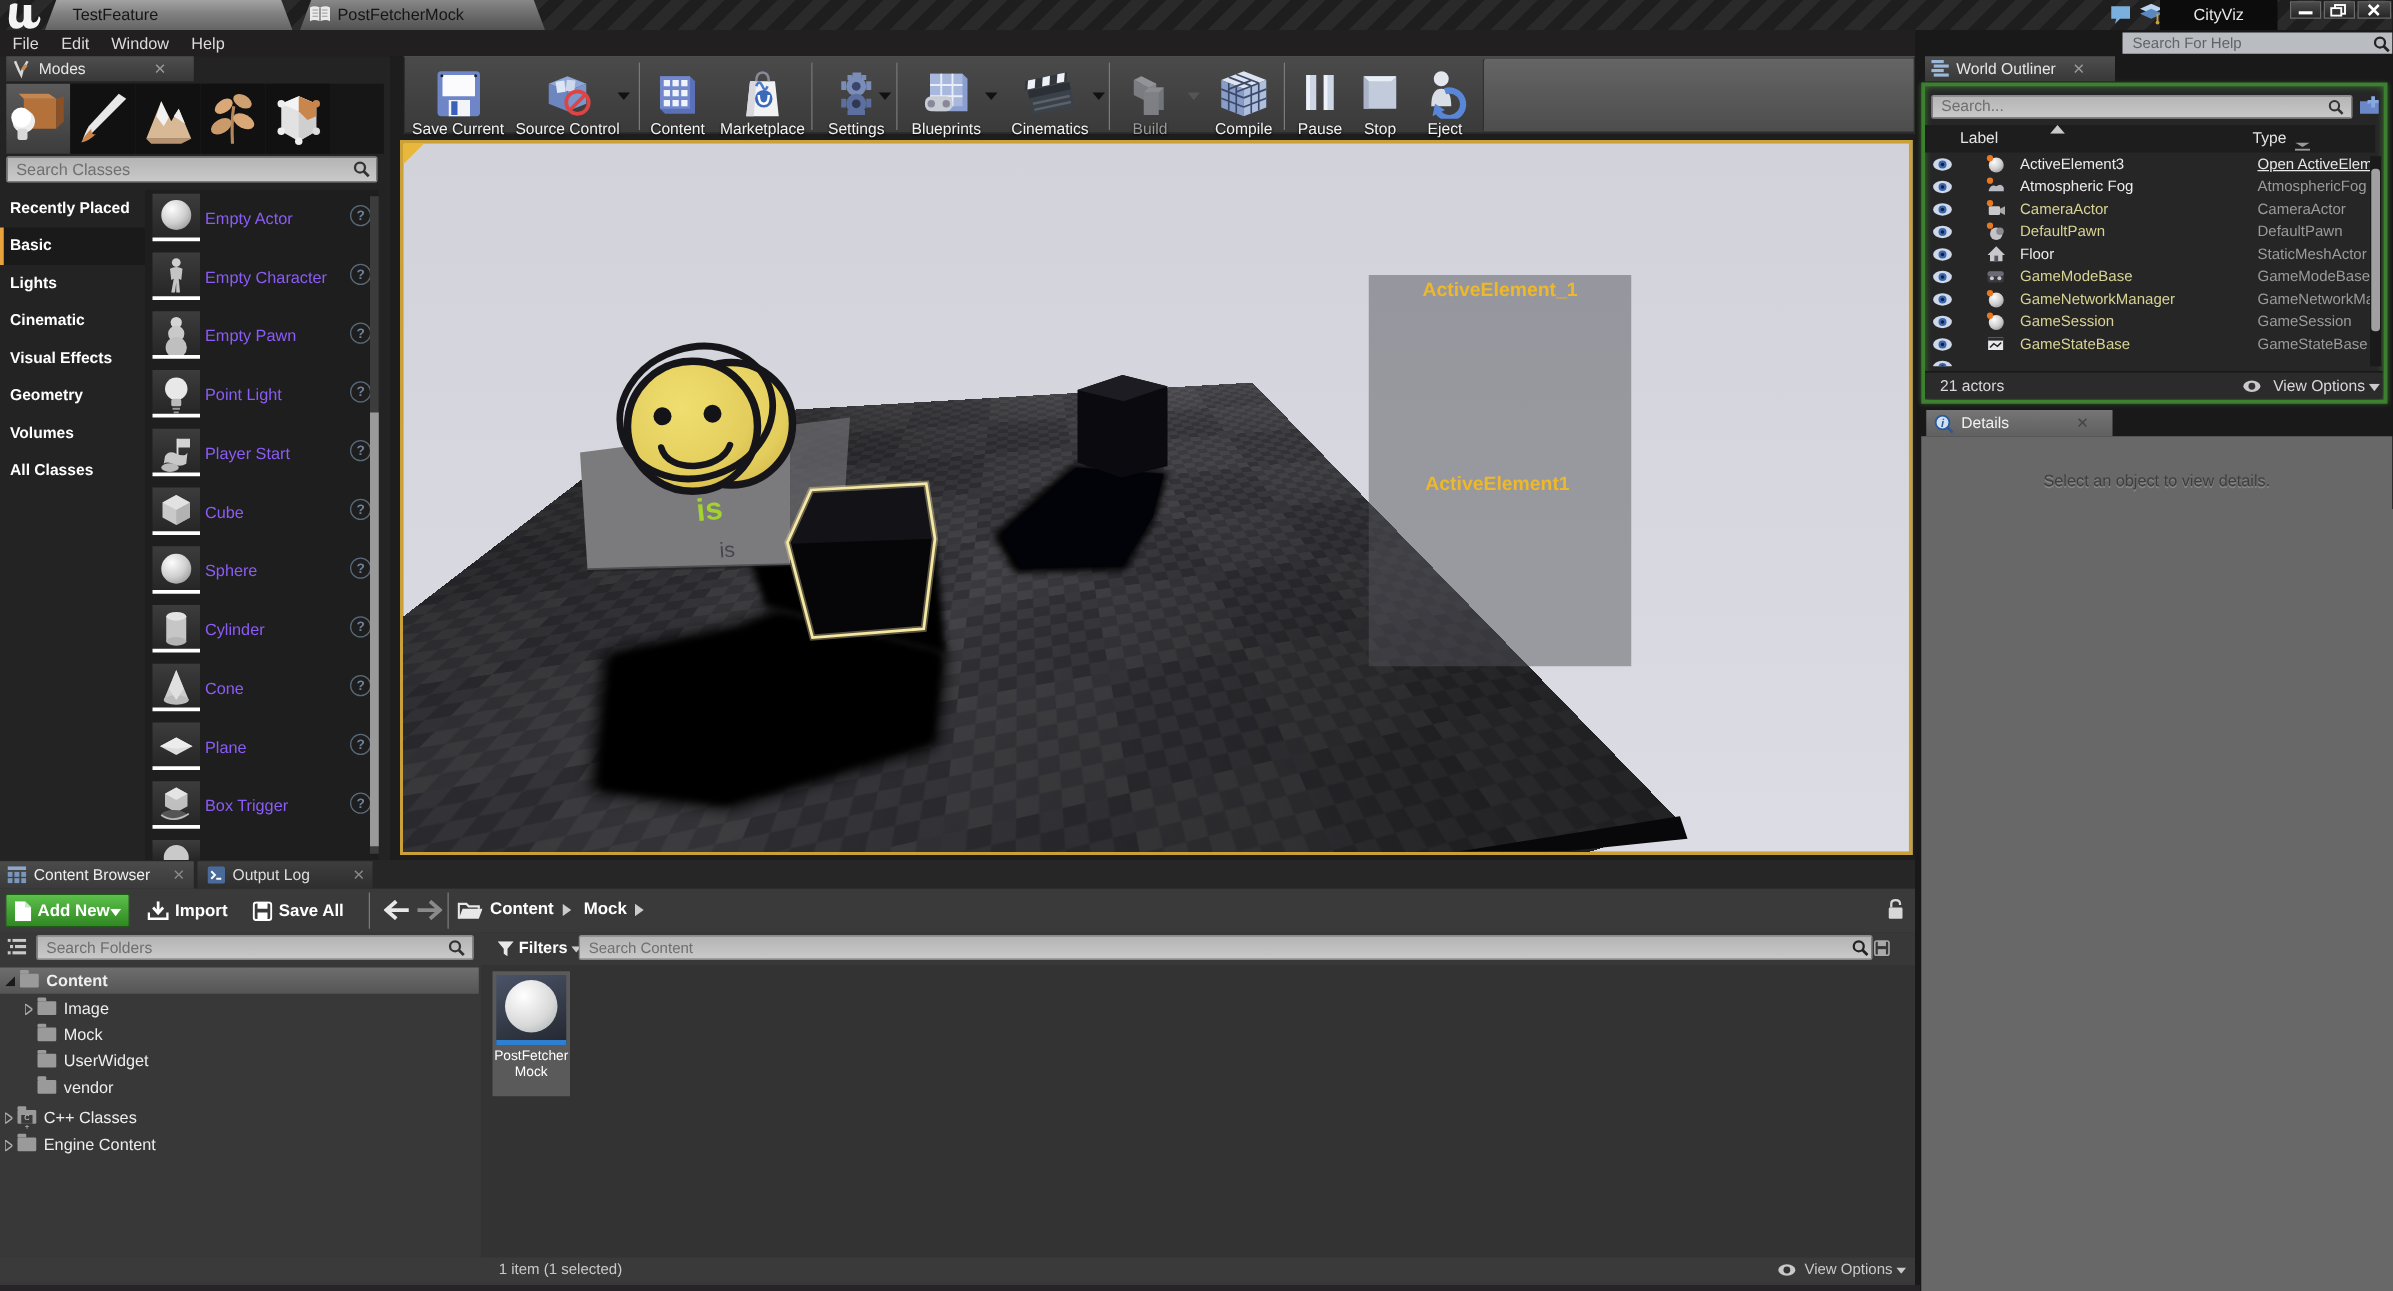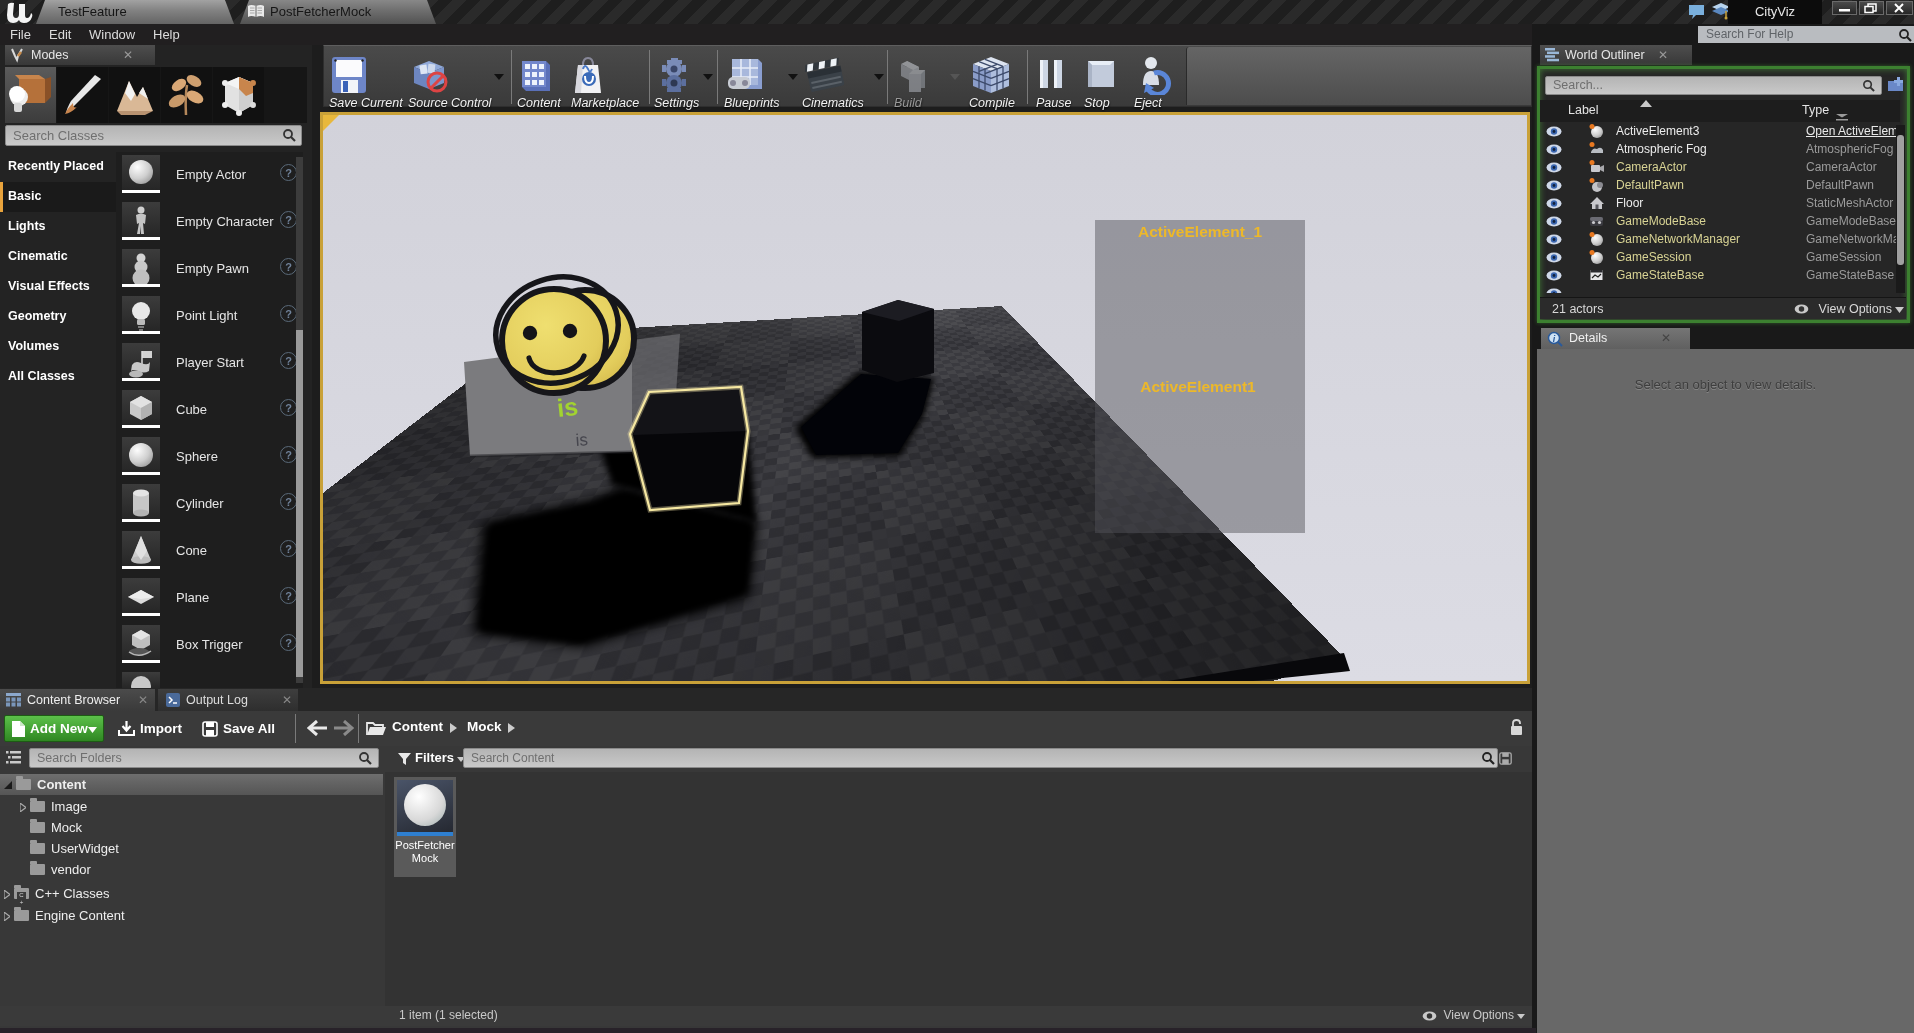--- a/index.html
+++ b/index.html
@@ -29,27 +29,27 @@
 #modebtns{left:5px;top:22px;width:302px;height:56px;background:#161616;}
 .modebtn{top:0;width:51px;height:56px;background:#111;}
 #modebtn0{background:linear-gradient(#5b5b5b,#3c3c3c);}
 #modesearch{left:5px;top:80px;width:297px;height:21px;font-size:13px;line-height:19px;padding-left:7px;}
 #cats{left:0;top:107px;width:116px;height:536px;background:#232323;color:#fff;font-size:12.5px;font-weight:bold;}
 .cat{left:8px;}
 #catsel{left:0;top:30px;width:116px;height:30px;background:#1a1a1a;border-left:3px solid #e8a33c;}
 #placelist{left:116px;top:107px;width:187px;height:536px;background:#1e1e1e;}
 .prow{left:6px;width:170px;height:47px;}
 .pthumb{left:0;top:3px;width:38px;height:38px;background:linear-gradient(#3c3c3c,#262626);border-bottom:3px solid #fff;}
-.plabel{left:54px;top:0;height:44px;display:flex;align-items:center;color:#e5e5e5;font-size:13px;text-align:right;}
+.plabel{left:42px;top:0;height:44px;display:flex;align-items:center;color:#8b5cf6;font-size:13px;text-align:right;}
 .phelp{left:158px;top:12px;width:17px;height:17px;border:1.5px solid #5a6a7a;border-radius:50%;color:#70829a;font-size:11px;line-height:17px;text-align:center;font-weight:bold;}
 #placescroll{left:296px;top:112px;width:7px;height:526px;background:#3c3c3c;}
 #placethumb{left:0;top:173px;width:7px;height:347px;background:#9a9a9a;}
 
 #toolbar{left:323px;top:45px;width:1209px;height:62px;background:linear-gradient(#4a4a4a,#3a3a3a);border:1px solid #2e2e2e;border-top-color:#5e5e5e;}
-.tbitem{top:8px;height:58px;color:#f2f2f2;font-size:12.5px;text-align:left;font-style:italic;}
+.tbitem{top:8px;height:58px;color:#f2f2f2;font-size:12.5px;text-align:center;}
 .tbitem .lbl{position:absolute;bottom:2px;width:100%;text-shadow:0 1px 2px #000;}
 .tbsep{top:4px;width:1px;height:54px;background:#3a3a3a;border-right:1px solid #7a7a7a;}
 .tbarrow{top:28px;width:0;height:0;border-left:5px solid transparent;border-right:5px solid transparent;border-top:6px solid #111;}
 
 #vpouter{left:320px;top:112px;width:1210px;height:572px;border:3px solid #c9a138;background:#d7d7df;}
 #vp{left:0px;top:0px;width:1204px;height:566px;overflow:hidden;background:linear-gradient(#d2d2da,#dcdce4);}
 #floor{left:0;top:0;width:1000px;height:1000px;transform-origin:0 0;
 transform:matrix3d(-0.319206,0.000350,0,-0.000648,-0.514479,-0.016942,0,-0.000205,0,0,1,0,679,191,0,1);
 background:
  repeating-conic-gradient(rgba(255,255,255,0.04) 0 25%,rgba(0,0,0,0.05) 0 50%) 0 0/31.25px 31.25px,

